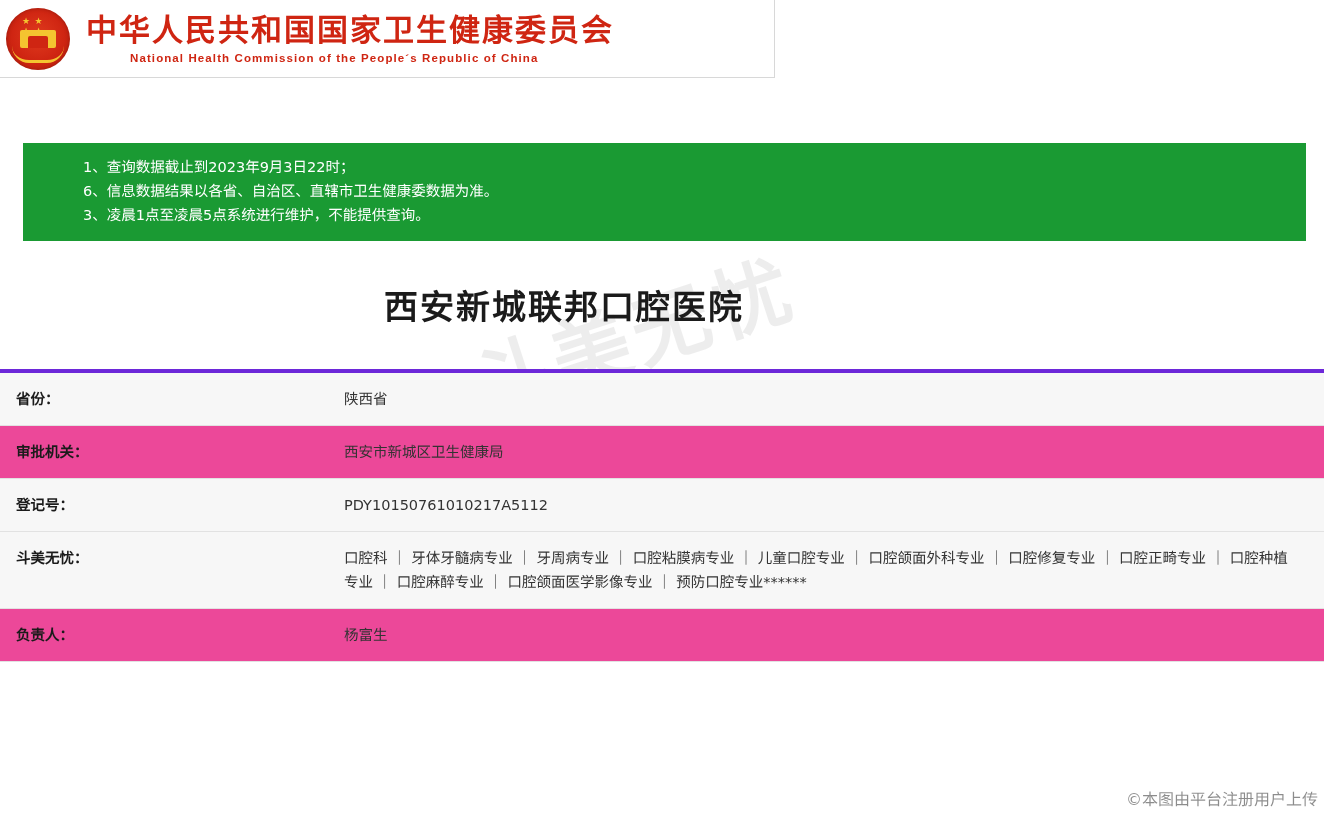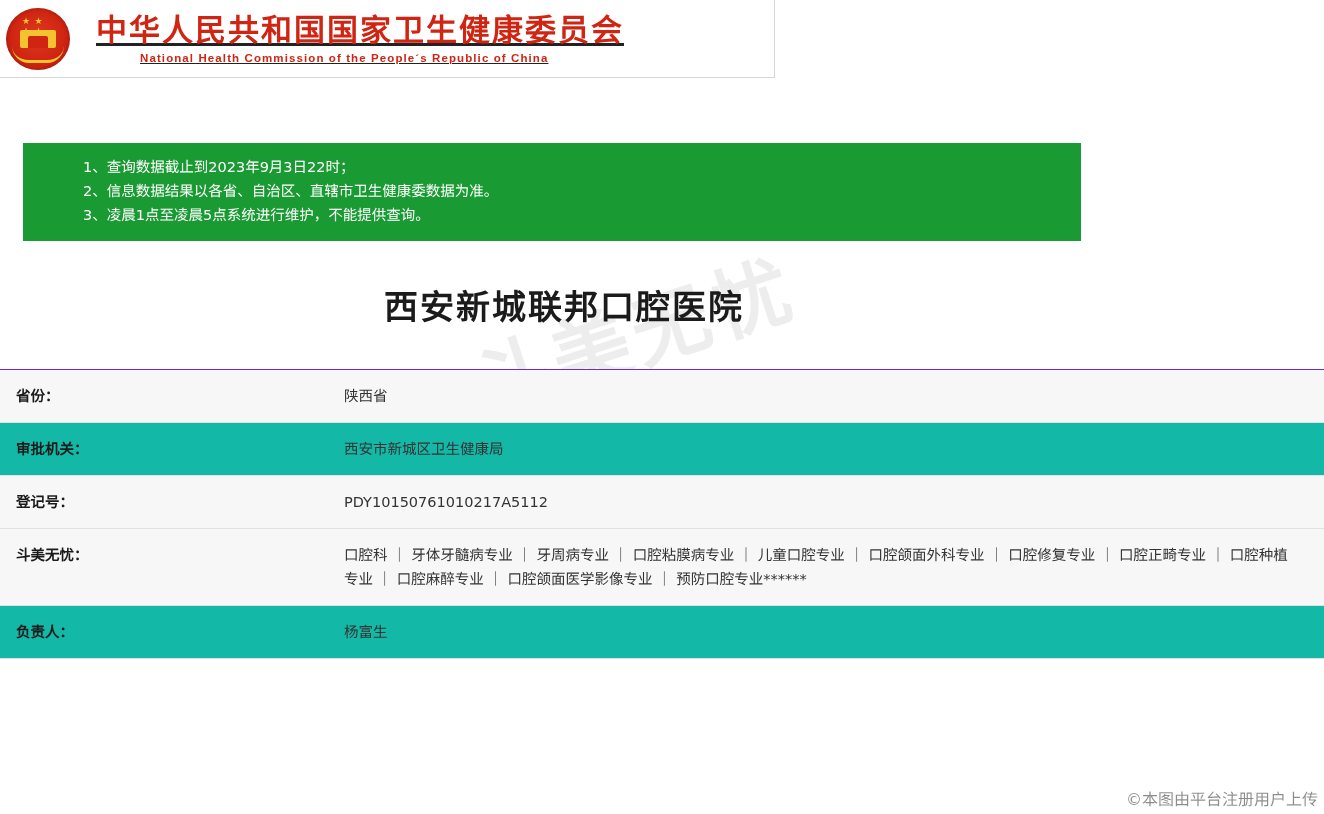--- a/index.html
+++ b/index.html
@@ -68,22 +68,21 @@
     letter-spacing: 1px;
   }
   .emblem .ears {
     position: absolute;
     left: 10px; top: 44px;
     width: 52px; height: 14px;
     border-bottom: 3px solid #f4c430;
     border-radius: 0 0 26px 26px;
   }
   .header-text {
-    margin-left: 20px;
-    text-decoration: underline;
+    margin-left: 10px;
   }
   .header-cn {
     color: #cf2512;
     font-size: 31px;
     font-weight: bold;
     letter-spacing: 2px;
     line-height: 1.15;
     white-space: nowrap;
     font-family: "DejaVu Sans", "Liberation Sans", sans-serif;
   }
@@ -96,21 +95,21 @@
     margin-top: 3px;
     font-family: "Liberation Sans", sans-serif;
     padding-left: 44px;
   }
 
   
   .notice {
     position: absolute;
     left: 23px;
     top: 143px;
-    width: 1058px;
+    width: 1283px;
     background: #1a9a33;
     color: #ffffff;
     padding: 12px 0 14px 0;
     box-sizing: border-box;
   }
   .notice ul {
     margin: 0;
     padding: 0;
     list-style: none;
   }
@@ -146,37 +145,37 @@
     table-layout: fixed;
   }
   .info-table tr {
     border-bottom: 1px solid #e2e2e2;
   }
   .info-table td {
     padding: 14px 0 14px 0;
     vertical-align: top;
     font-size: 14.5px;
     font-family: "DejaVu Sans", "Liberation Sans", sans-serif;
-    background: #14b8a6;
+    background: #ec4899;
   }
   .info-table td.label {
     width: 340px;
     padding-left: 16px;
     font-weight: bold;
     color: #1b1b1b;
     box-sizing: border-box;
   }
   .info-table td.value {
     padding-right: 28px;
     padding-left: 4px;
     color: #333;
     line-height: 24px;
   }
   .info-table tr.alt td { background: #f7f7f7; }
-  .info-table tr:first-child { border-top: 1px solid #6d28d9; }
+  .info-table tr:first-child { border-top: 4px solid #6d28d9; }
 
   
   .watermark {
     position: absolute;
     left: 455px;
     top: 330px;
     font-size: 78px;
     font-weight: bold;
     color: rgba(0,0,0,0.07);
     transform: rotate(-18deg);
@@ -208,21 +207,21 @@
   </div>
   <div class="header-text">
     <div class="header-cn">中华人民共和国国家卫生健康委员会</div>
     <div class="header-en">National Health Commission of the People´s Republic of China</div>
   </div>
 </div>
 
 <div class="notice">
   <ul>
     <li>1、查询数据截止到2023年9月3日22时；</li>
-    <li>2、信息数据结果以各省、自治区、直辖市卫生健康委数据为准。</li>
+    <li>6、信息数据结果以各省、自治区、直辖市卫生健康委数据为准。</li>
     <li>3、凌晨1点至凌晨5点系统进行维护，不能提供查询。</li>
   </ul>
 </div>
 
 <div class="watermark">斗美无忧</div>
 
 <div class="doc-title">西安新城联邦口腔医院</div>
 
 <table class="info-table">
   <tbody>

